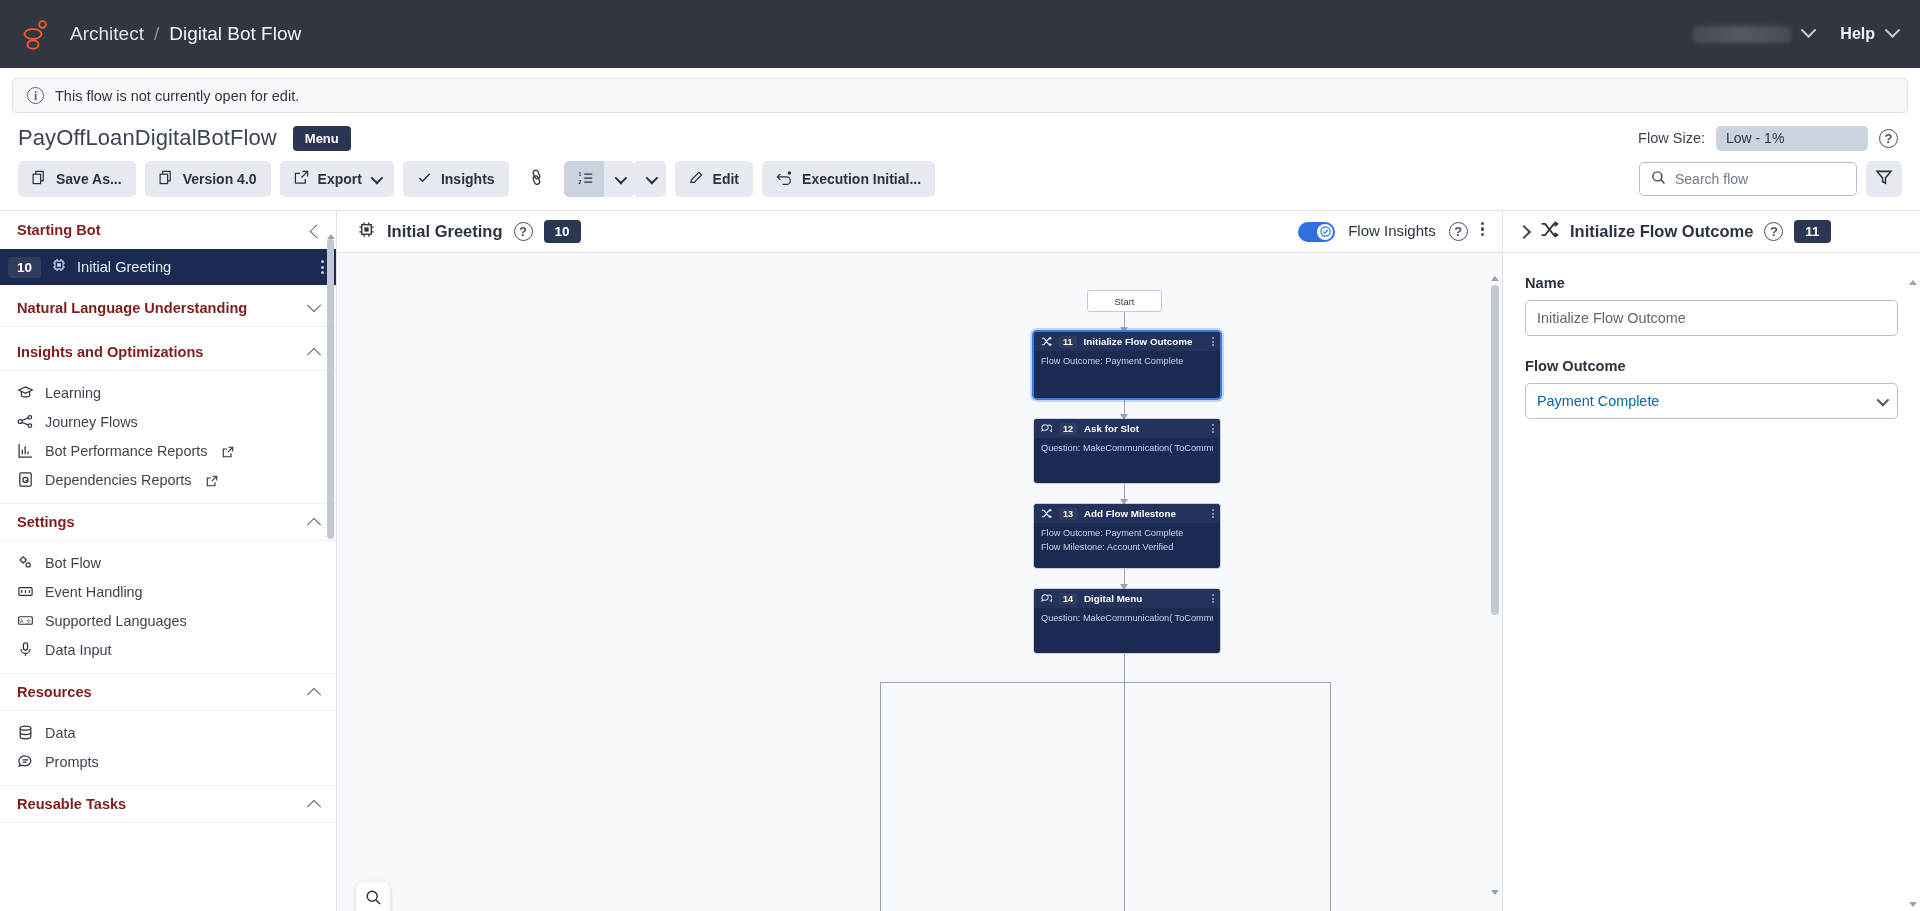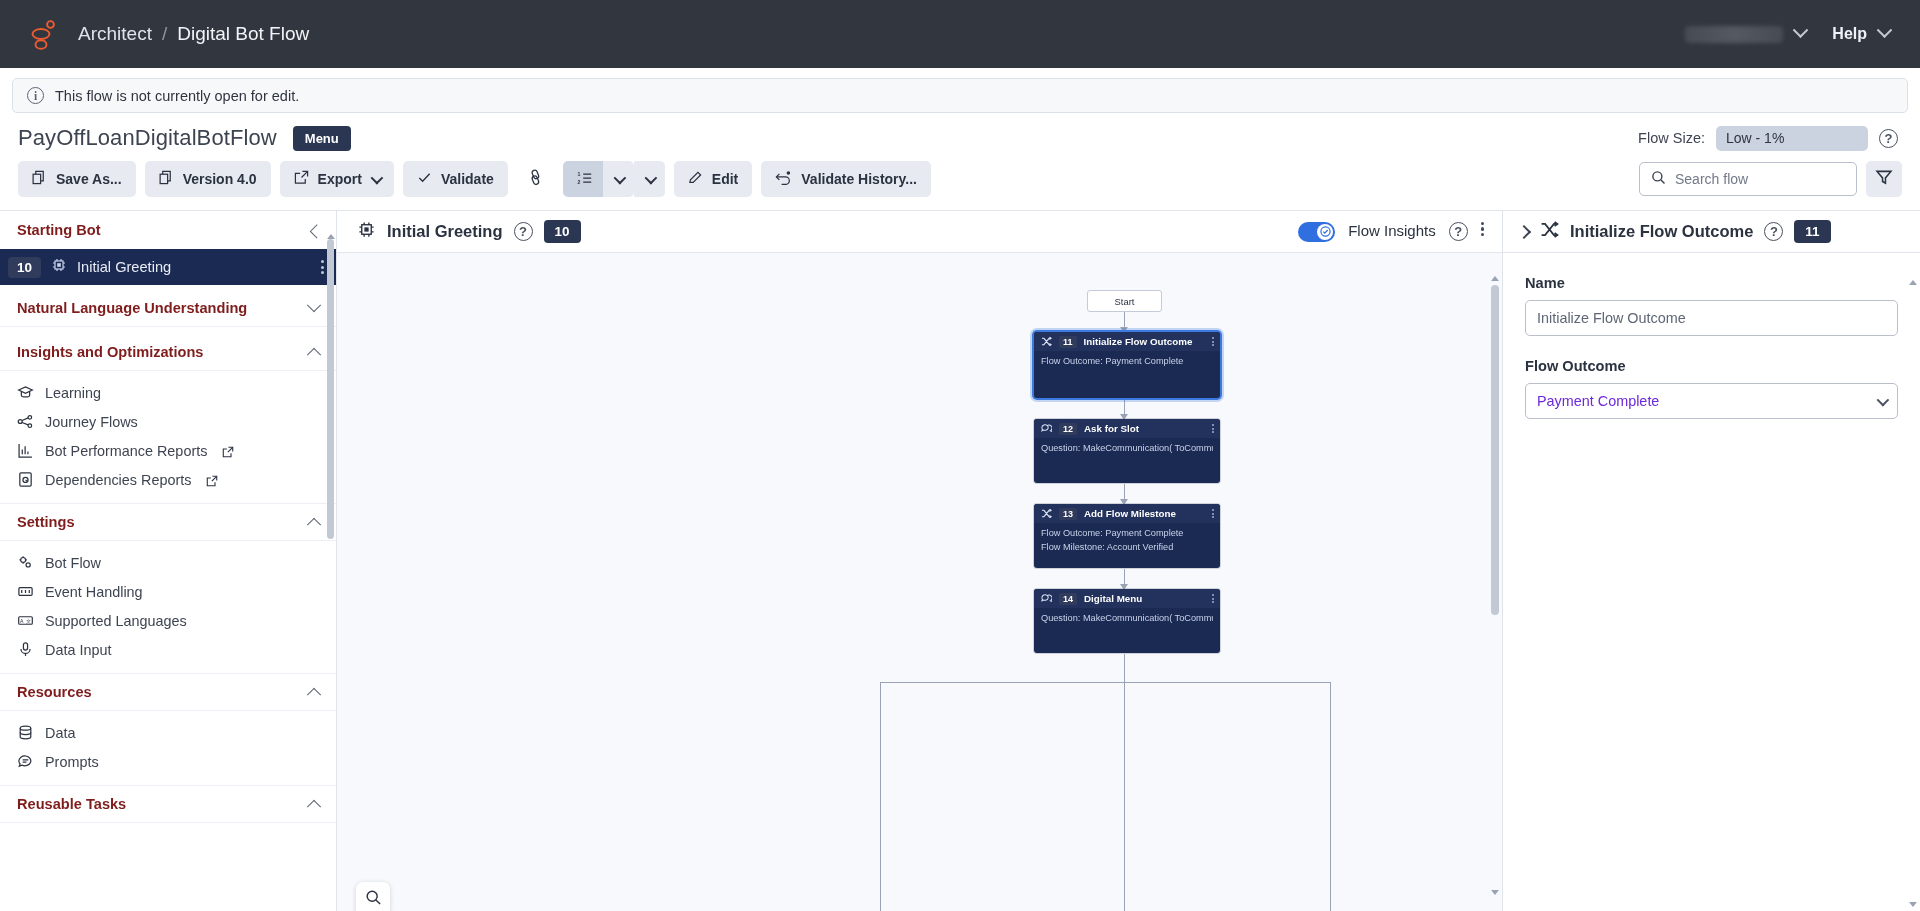--- a/index.html
+++ b/index.html
@@ -6,21 +6,21 @@
   html, body {
     width: 1920px; height: 911px;
     font-family: "Liberation Sans", sans-serif;
     background: #fff; overflow: hidden;
     -webkit-font-smoothing: antialiased;
   }
 
   
   .topbar {
     height: 68px; background: #32363e; display: flex; align-items: center;
-    padding: 0 30px; position: relative;
+    padding: 0 22px; position: relative;
   }
   .brand-logo { width: 30px; height: 34px; margin-right: 18px; flex: 0 0 auto; }
   .crumbs { display: flex; align-items: center; gap: 10px; font-size: 19px; color: #dfe3ea; }
   .crumb-sep { color: #8f96a3; }
   .crumb-link { color: #dfe3ea; }
   .crumb-current { color: #f2f4f8; }
   .topbar-right { margin-left: auto; display: flex; align-items: center; gap: 26px; }
   .user-pill {
     width: 98px; height: 17px; border-radius: 4px;
     background: linear-gradient(90deg,#4a4f58,#5a5f69,#4a4f58);
@@ -216,21 +216,21 @@
   .chev-right { width: 10px; height: 10px; border-right: 2px solid #3d4451; border-top: 2px solid #3d4451;
                 transform: rotate(45deg); cursor: pointer; }
   .rp-body { padding: 22px 22px 0 22px; }
   .field-label { font-size: 14.6px; font-weight: bold; color: #2b3240; margin-bottom: 9px; }
   .field-input {
     height: 36px; border: 1px solid #b9c0cc; border-radius: 5px; display: flex; align-items: center;
     padding: 0 11px; font-size: 14.4px; color: #5e6675; background: #fff; margin-bottom: 22px;
   }
   .field-select {
     height: 36px; border: 1px solid #b9c0cc; border-radius: 5px; display: flex; align-items: center;
-    padding: 0 11px; font-size: 14.4px; color: #6d28d9; background: #fff; cursor: pointer;
+    padding: 0 11px; font-size: 14.4px; color: #0369a1; background: #fff; cursor: pointer;
   }
   .field-select .dchev { margin-left: auto; border-color: #4a5160; }
   .rp-vscroll { position: absolute; right: 3px; top: 52px; width: 8px; bottom: 10px; }
   .tri-up { width:0;height:0;border-left:4px solid transparent;border-right:4px solid transparent;border-bottom:5px solid #9aa3b4;}
   .tri-down { width:0;height:0;border-left:4px solid transparent;border-right:4px solid transparent;border-top:5px solid #9aa3b4;}
 </style>
 </head>
 <body>
 
 <div class="topbar">
@@ -307,21 +307,21 @@
     <span>Export</span>
     <span class="dchev"></span>
   </button>
 
   <button class="tbtn">
     <span>
       <svg width="15" height="15" viewBox="0 0 16 16" fill="none" stroke="#2b3240" stroke-width="1.5">
         <path d="M2.5 8.5 6 12l7.5-8"></path>
       </svg>
     </span>
-    <span>Validate</span>
+    <span>Insights</span>
   </button>
 
   <button class="tbtn icononly">
     <span>
       <svg width="17" height="17" viewBox="0 0 18 18" fill="none" stroke="#2b3240" stroke-width="1.35">
         <rect x="6.2" y="1.2" width="5.4" height="9.2" rx="2.7" transform="rotate(-22 8.9 5.8)"></rect>
         <rect x="6.2" y="7.2" width="5.4" height="9.2" rx="2.7" transform="rotate(-22 8.9 11.8)"></rect>
       </svg>
     </span>
   </button>
@@ -353,21 +353,21 @@
   </button>
 
   <button class="tbtn">
     <span>
       <svg width="17" height="15" viewBox="0 0 18 16" fill="none" stroke="#2b3240" stroke-width="1.3">
         <path d="M4.6 4.2 1.4 7.4l3.2 3.2"></path>
           <path d="M1.8 7.4h9.4a4 4 0 0 1 0 8H7"></path>
         <circle cx="14.2" cy="3.2" r="1.9" fill="#2b3240" stroke="none"></circle>
       </svg>
     </span>
-    <span>Validate History...</span>
+    <span>Execution Initial...</span>
   </button>
 
   <div class="toolbar-right">
     <div class="searchbox">
       <span>
         <svg width="15" height="15" viewBox="0 0 16 16" fill="none" stroke="#3d4451" stroke-width="1.5">
           <circle cx="6.8" cy="6.8" r="4.8"></circle>
             <path d="M10.4 10.4 14.4 14.4"></path>
         </svg>
       </span>

